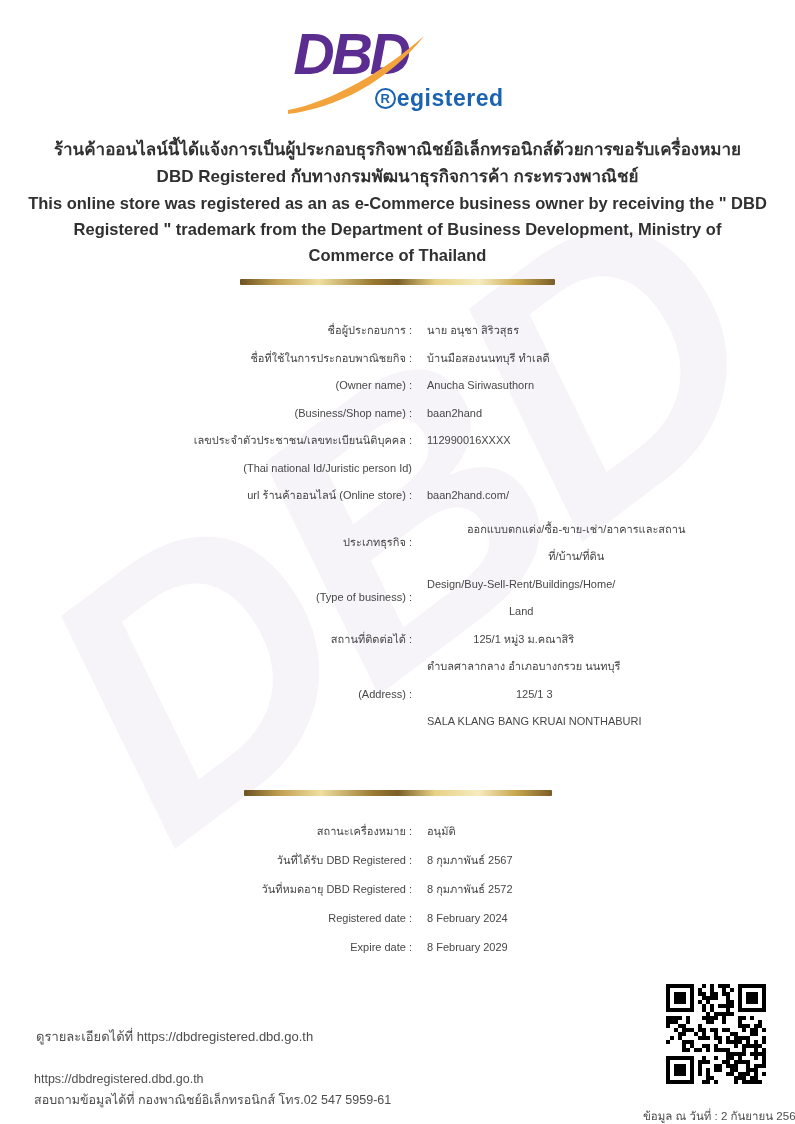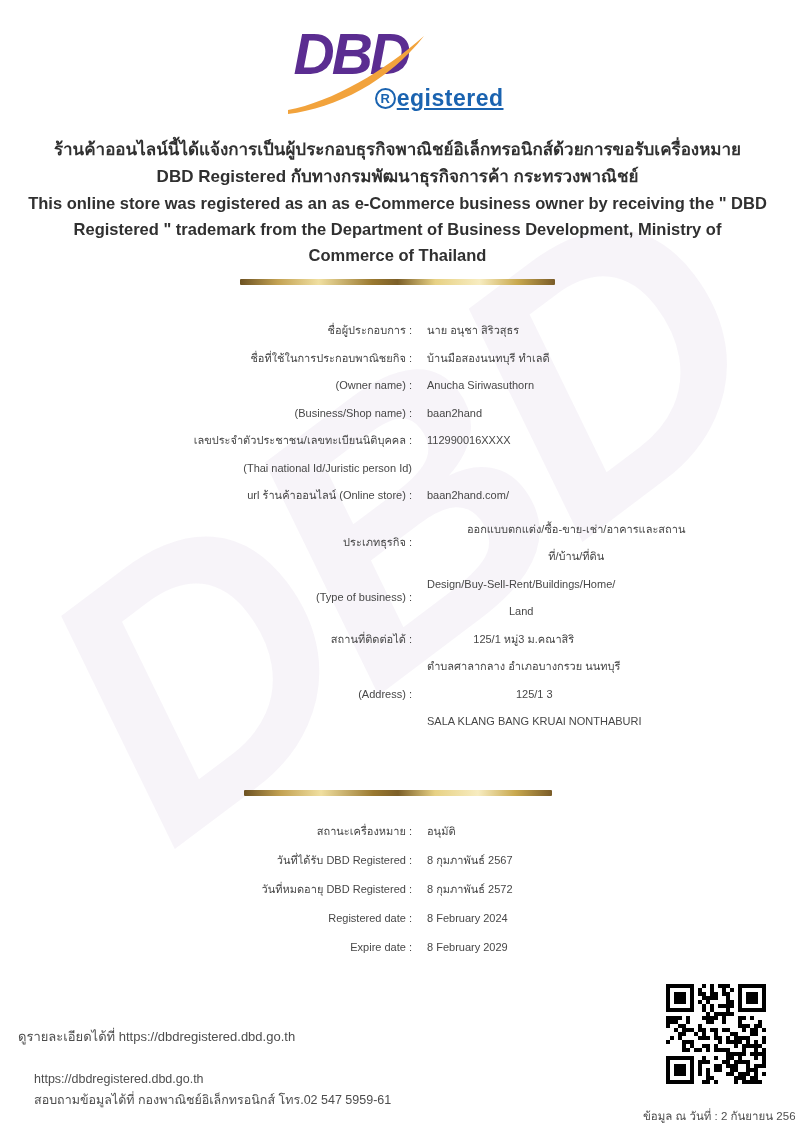--- a/index.html
+++ b/index.html
@@ -20,21 +20,21 @@
     position:relative;font-size:57px;line-height:56px;font-weight:900;font-style:italic;
     letter-spacing:-3px;color:#5b2d91;padding-left:2px;width:130px;
   }
   .logo-swoosh{position:absolute;left:-8px;top:8px;pointer-events:none;}
   .logo-registered{display:flex;justify-content:flex-end;align-items:center;margin-top:3px;color:#1a63b0;}
   .circle-r{
     width:17px;height:17px;border:2.5px solid #1a63b0;border-radius:50%;
     display:flex;align-items:center;justify-content:center;
     font-size:13px;font-weight:bold;margin-right:1px;
   }
-  .reg-rest{font-size:23px;font-weight:bold;letter-spacing:0.5px;text-decoration:underline;}
+  .reg-rest{font-size:23px;font-weight:bold;letter-spacing:0.5px;}
   
   .headings{margin-top:24px;text-align:center;color:#303030;}
   .h-th{font-size:17px;font-weight:700;line-height:27px;}
   .h-en{font-size:16.5px;font-weight:600;line-height:26px;}
   
   .divider{
     height:6px;margin:0 auto;border-radius:1px;
     background:linear-gradient(90deg,#6d5222 0%,#c3a253 12%,#f0dfa0 25%,#9a7930 42%,#7c5f28 50%,#e7d184 62%,#f7ecc0 76%,#c9a94f 88%,#7a5c28 100%);
   }
   .divider.top{width:315px;margin-top:11px;}
@@ -42,21 +42,21 @@
   
   .fields{margin-top:32px;}
   .row{display:flex;align-items:flex-start;font-size:11px;line-height:27.5px;}
   .row .lbl{width:412px;text-align:right;flex:none;}
   .row .val{margin-left:15px;white-space:pre-line;max-width:340px;text-align:center;}
   .row.first-block{margin-top:6px;gap:40px;}
   .row.align-center{align-items:center;}
   .status{margin-top:21px;}
   .status .row{line-height:29px;}
   
-  .footnote-th{position:absolute;left:18px;top:1000px;font-size:13px;color:#4d4d4d;}
+  .footnote-th{position:absolute;left:36px;top:1000px;font-size:13px;color:#4d4d4d;}
   .footer-left{position:absolute;left:34px;top:1043px;font-size:12.5px;line-height:21px;color:#4d4d4d;}
   .qr-block{position:absolute;left:643px;top:958px;width:146px;text-align:center;}
   .qr-box{width:100px;height:100px;margin:0 auto;background:#fff;}
   .qr-caption{margin-top:23px;font-size:11.5px;color:#4d4d4d;white-space:nowrap;}
 </style>
 </head>
 <body>
 
 <div class="page">
 

